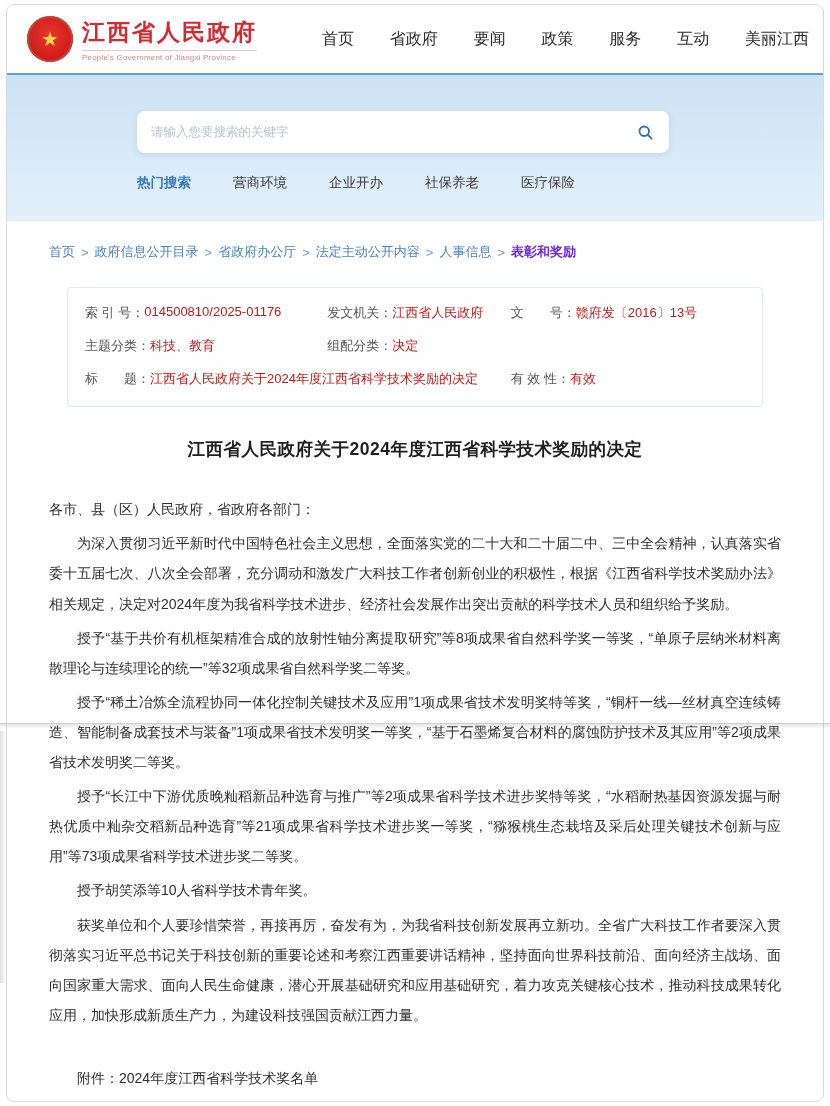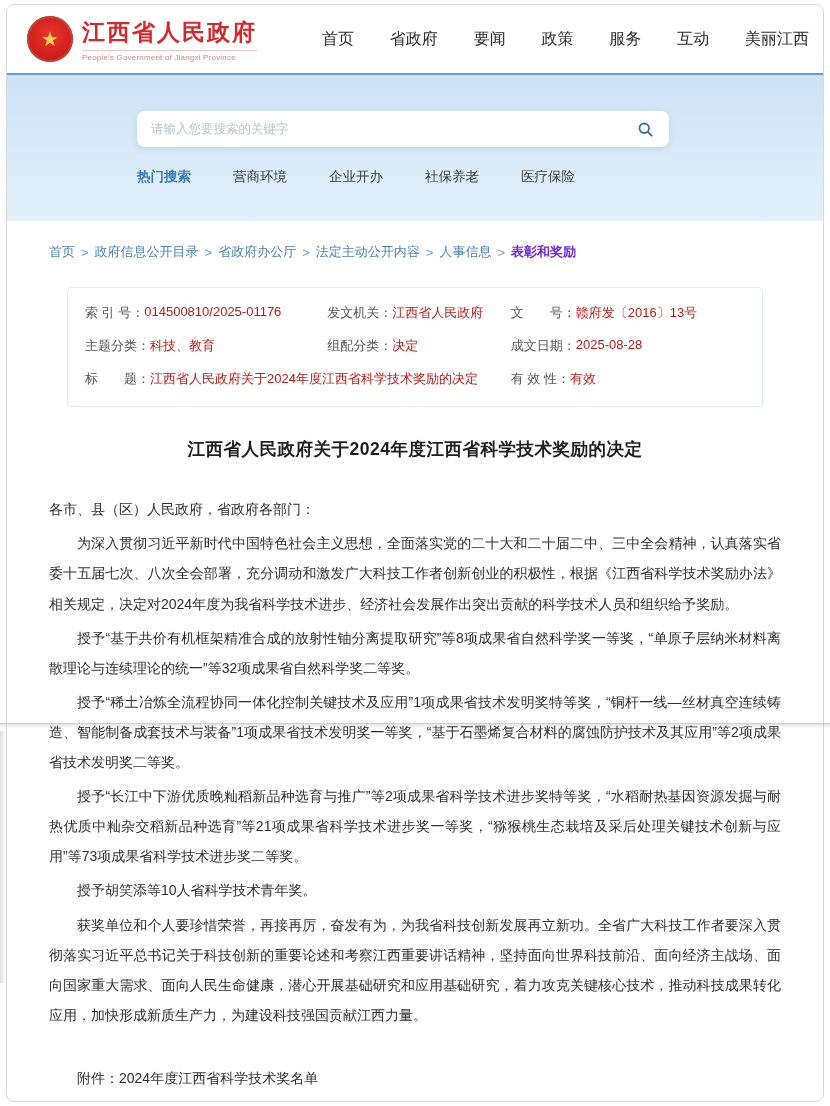--- a/index.html
+++ b/index.html
@@ -39,21 +39,21 @@
     font-size:16px; color:#2b2b2b; cursor:pointer; white-space:nowrap; font-weight:500;
   }
   
   .hero {
     height:148px;
     border-top:2px solid #5f9fd8;
     background:linear-gradient(180deg,#cde2f5 0%,#d9eaf8 55%,#e3f0fa 100%);
     padding-left:130px;
   }
   .searchbox {
-    margin-top:36px; width:532px; height:36px; background:#fff;
+    margin-top:36px; width:532px; height:42px; background:#fff;
     border-radius:8px; display:flex; align-items:center; padding:0 14px;
     box-shadow:0 2px 6px rgba(90,130,170,.18);
   }
   .searchbox input {
     flex:1; border:none; outline:none; font-size:12.5px; color:#333; background:transparent;
     font-family:inherit;
   }
   .searchbox input::placeholder { color:#b9c3cd; }
   .mag { width:20px; height:20px; display:flex; align-items:center; justify-content:center; cursor:pointer; }
   .hot-row { margin-top:21px; display:flex; gap:42px; font-size:13.5px; }
@@ -169,24 +169,20 @@
           <span class="val">赣府发〔2016〕13号</span>
         </div>
         <div class="meta-cell">
           <span class="lbl">主题分类：</span>
           <span class="val">科技、教育</span>
         </div>
         <div class="meta-cell">
           <span class="lbl">组配分类：</span>
           <span class="val">决定</span>
         </div>
-        <div class="meta-cell">
-          <span class="lbl">成文日期：</span>
-          <span class="val">2025-08-28</span>
-        </div>
         <div class="meta-cell span2">
           <span class="lbl">标　　题：</span>
           <span class="val">江西省人民政府关于2024年度江西省科学技术奖励的决定</span>
         </div>
         <div class="meta-cell">
           <span class="lbl">有 效 性：</span>
           <span class="val">有效</span>
         </div>
       </div>
     </div>

